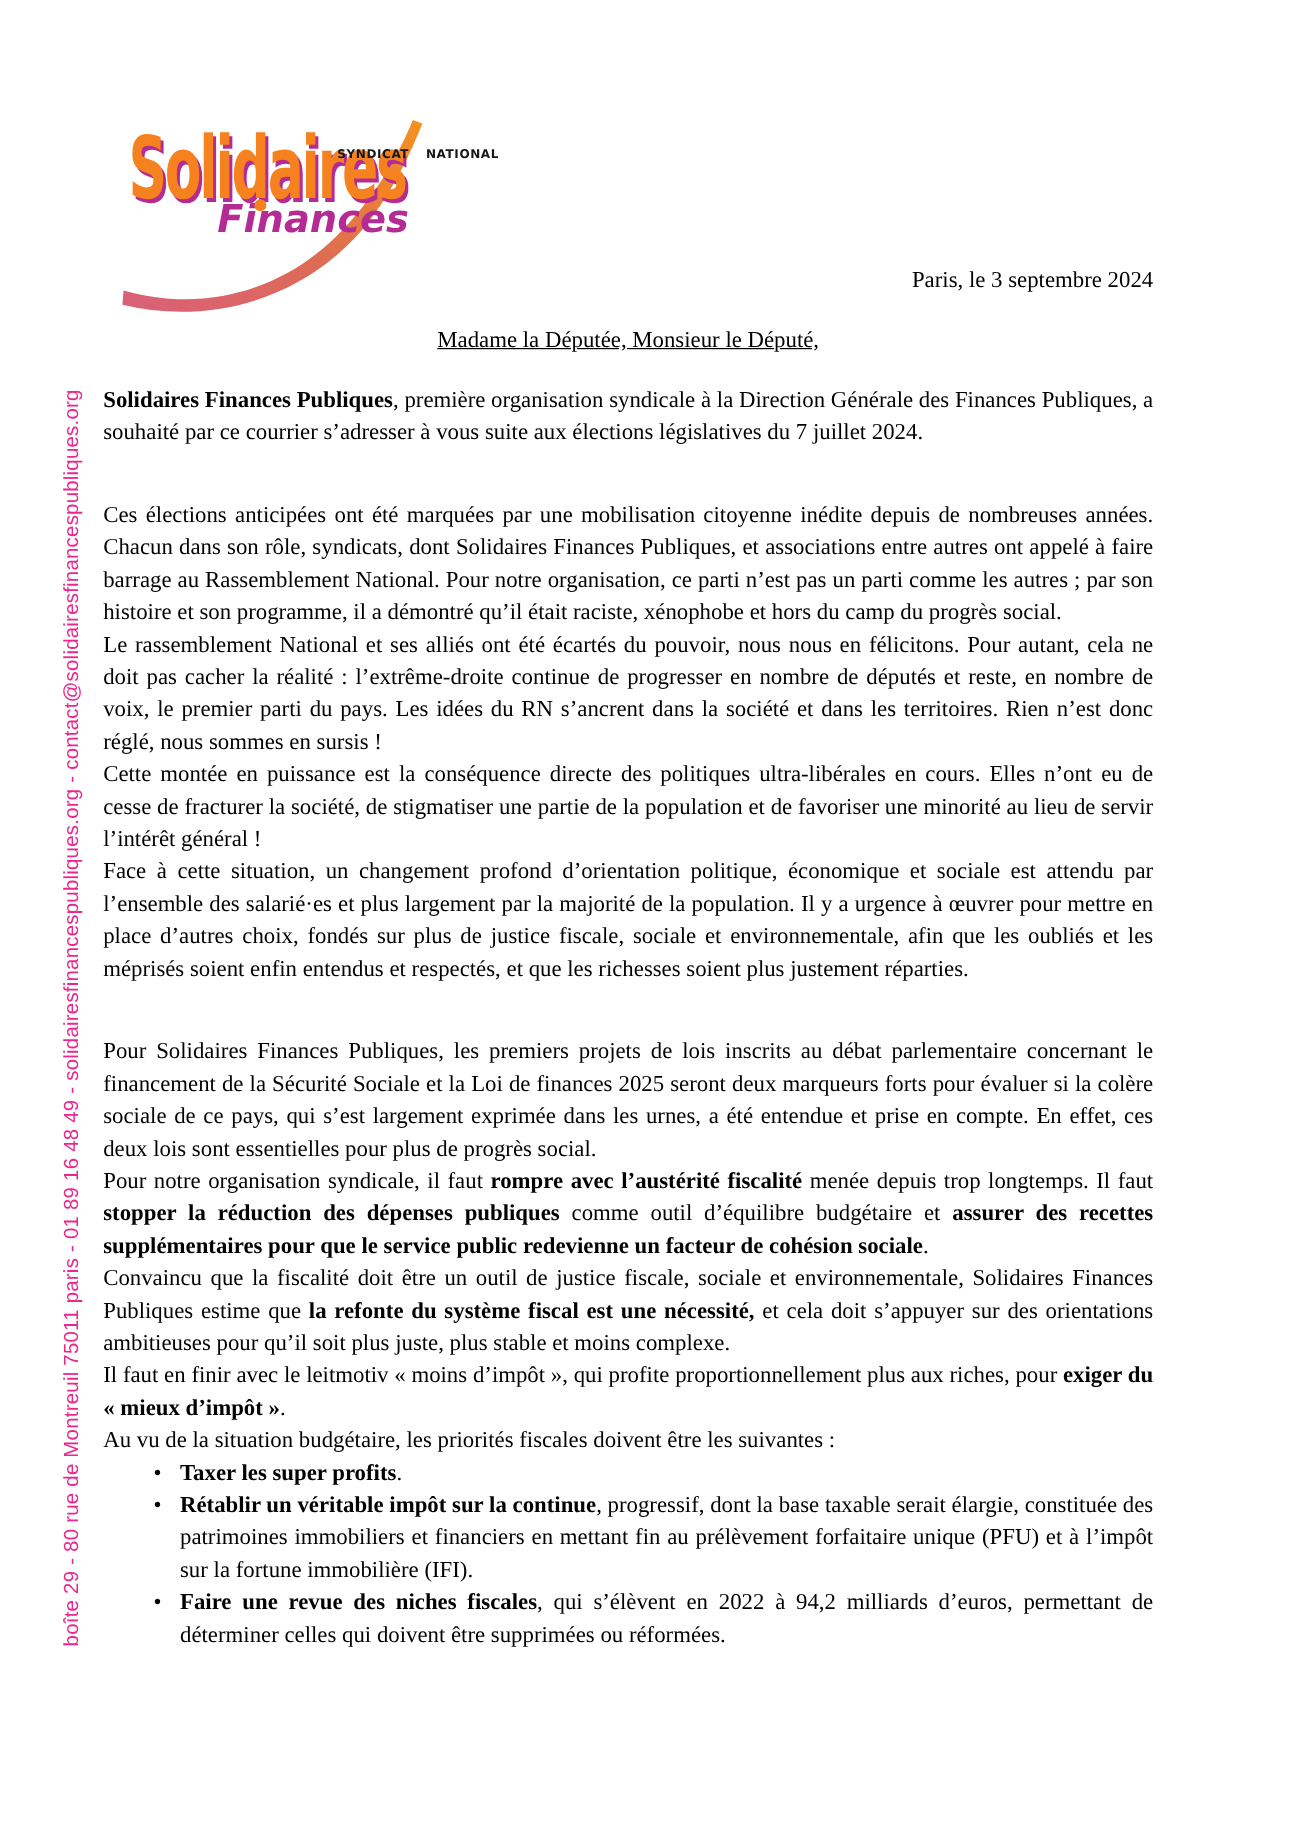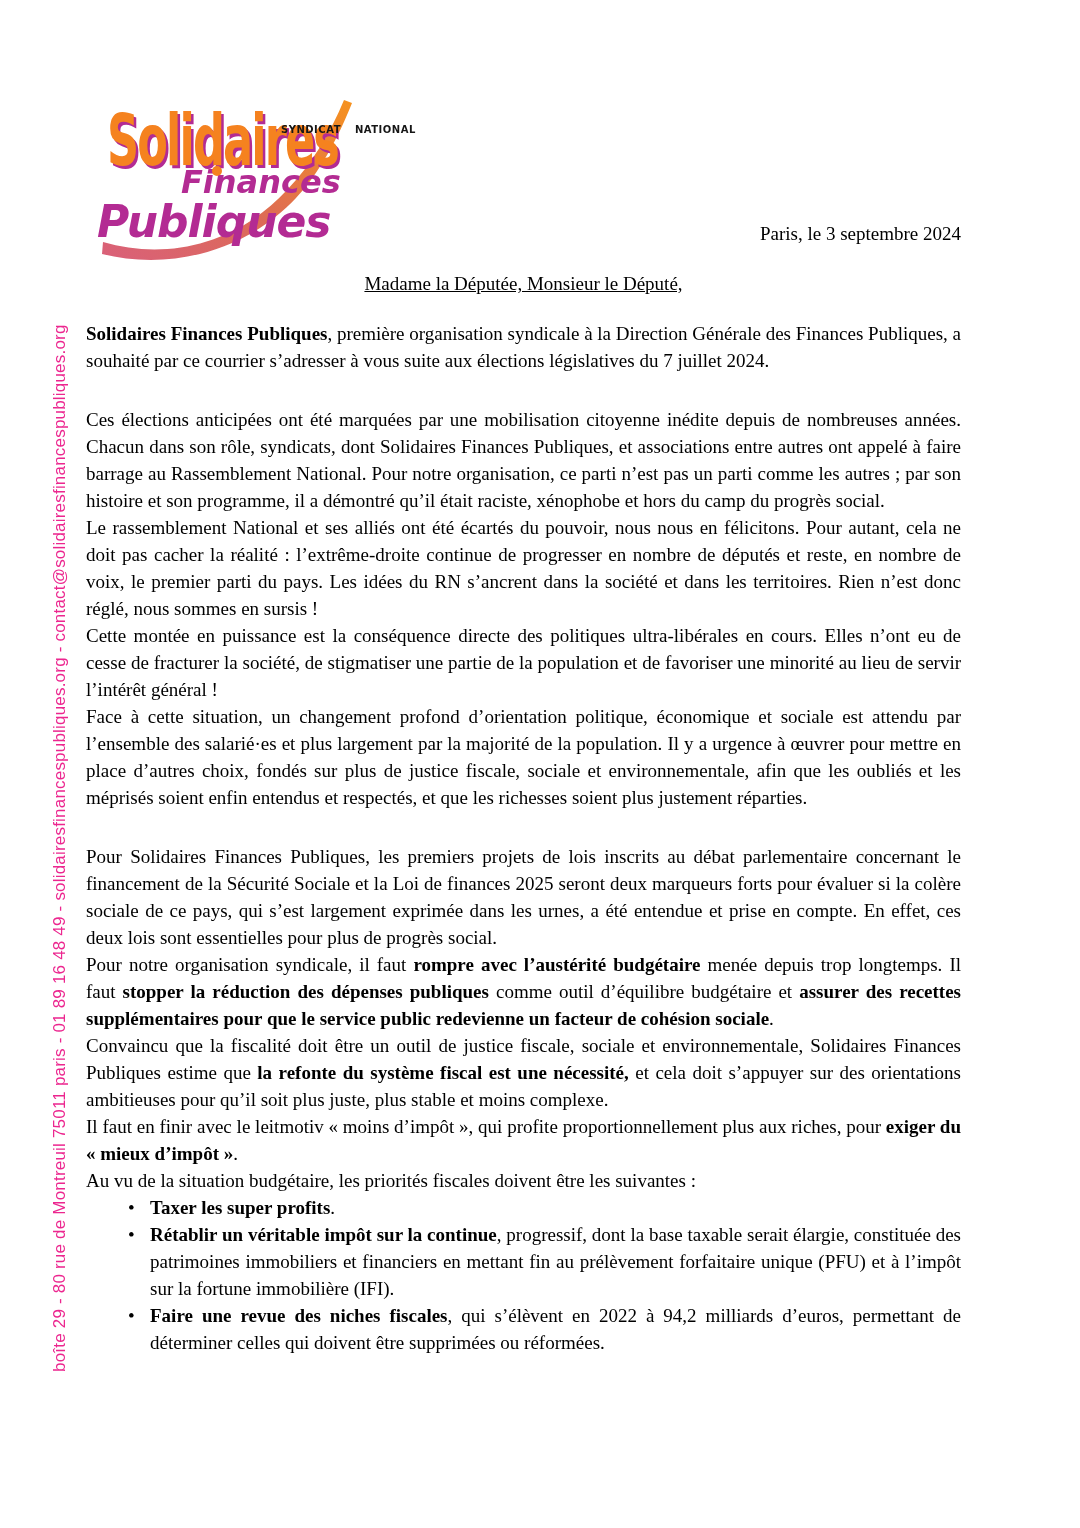--- a/index.html
+++ b/index.html
@@ -111,21 +111,21 @@
     font-size:19px;
     line-height:27px;
   }
   .date{ margin-top:220px; text-align:right; }
   .salutation{ margin-top:23px; text-align:center;text-decoration:underline; }
   .paras{ margin-top:23px; }
   .paras p{
     margin:0;
     text-align:justify;
   }
-  .paras p.gap{ margin-top:32px; }
+  .paras p.gap{ margin-top:42px; }
   ul.bullets{
     margin:0; padding:0;
     list-style:none;
   }
   ul.bullets li{
     position:relative;
     padding-left:64px;
     text-align:justify;
   }
   ul.bullets li::before{
@@ -152,34 +152,33 @@
         </linearGradient>
       </defs>
       <path d="M 8,150 C 70,168 140,154 192,98 C 216,73 236,40 249,8 L 257,11 C 244,44 224,82 201,106 C 148,162 72,178 7,162 Z" fill="url(#swg)"></path>
     </svg>
     <div class="syndnat">
       <span>SYNDICAT</span><span>NATIONAL</span>
     </div>
     <div class="solidaires">Solidaires</div>
     <div class="finances">Finances</div>
     <span class="idot"></span>
-    <div class="publiques">Publiques</div>
   </div>
 
   <div class="content">
     <div class="date">Paris, le 3 septembre 2024</div>
     <div class="salutation">Madame la Députée, Monsieur le Député,</div>
     <div class="paras">
         <p><b>Solidaires Finances Publiques</b><span>, première organisation syndicale à la Direction Générale des Finances Publiques, a souhaité par ce courrier s’adresser à vous suite aux élections législatives du 7 juillet 2024.</span></p>
         <p class="gap"><span>Ces élections anticipées ont été marquées par une mobilisation citoyenne inédite depuis de nombreuses années. Chacun dans son rôle, syndicats, dont Solidaires Finances Publiques, et associations entre autres ont appelé à faire barrage au Rassemblement National. Pour notre organisation, ce parti n’est pas un parti comme les autres&nbsp;; par son histoire et son programme, il a démontré qu’il était raciste, xénophobe et hors du camp du progrès social.</span></p>
         <p><span>Le rassemblement National et ses alliés ont été écartés du pouvoir, nous nous en félicitons. Pour autant, cela ne doit pas cacher la réalité&nbsp;: l’extrême-droite continue de progresser en nombre de députés et reste, en nombre de voix, le premier parti du pays. Les idées du RN s’ancrent dans la société et dans les territoires. Rien n’est donc réglé, nous sommes en sursis&nbsp;!</span></p>
         <p><span>Cette montée en puissance est la conséquence directe des politiques ultra-libérales en cours. Elles n’ont eu de cesse de fracturer la société, de stigmatiser une partie de la population et de favoriser une minorité au lieu de servir l’intérêt général&nbsp;!</span></p>
         <p><span>Face à cette situation, un changement profond d’orientation politique, économique et sociale est attendu par l’ensemble des salarié·es et plus largement par la majorité de la population. Il y a urgence à œuvrer pour mettre en place d’autres choix, fondés sur plus de justice fiscale, sociale et environnementale, afin que les oubliés et les méprisés soient enfin entendus et respectés, et que les richesses soient plus justement réparties.</span></p>
         <p class="gap"><span>Pour Solidaires Finances Publiques, les premiers projets de lois inscrits au débat parlementaire concernant le financement de la Sécurité Sociale et la Loi de finances 2025 seront deux marqueurs forts pour évaluer si la colère sociale de ce pays, qui s’est largement exprimée dans les urnes, a été entendue et prise en compte. En effet, ces deux lois sont essentielles pour plus de progrès social.</span></p>
-        <p><span>Pour notre organisation syndicale, il faut </span><b>rompre avec l’austérité budgétaire</b><span> menée depuis trop longtemps. Il faut </span><b>stopper la réduction des dépenses publiques</b><span> comme outil d’équilibre budgétaire et </span><b>assurer des recettes supplémentaires pour que le service public redevienne un facteur de cohésion sociale</b><span>.</span></p>
+        <p><span>Pour notre organisation syndicale, il faut </span><b>rompre avec l’austérité fiscalité</b><span> menée depuis trop longtemps. Il faut </span><b>stopper la réduction des dépenses publiques</b><span> comme outil d’équilibre budgétaire et </span><b>assurer des recettes supplémentaires pour que le service public redevienne un facteur de cohésion sociale</b><span>.</span></p>
         <p><span>Convaincu que la fiscalité doit être un outil de justice fiscale, sociale et environnementale, Solidaires Finances Publiques estime que </span><b>la refonte du système fiscal est une nécessité,</b><span> et cela doit s’appuyer sur des orientations ambitieuses pour qu’il soit plus juste, plus stable et moins complexe.</span></p>
         <p><span>Il faut en finir avec le leitmotiv «&nbsp;moins d’impôt&nbsp;», qui profite proportionnellement plus aux riches, pour </span><b>exiger du «&nbsp;mieux d’impôt&nbsp;»</b><span>.</span></p>
         <p><span>Au vu de la situation budgétaire, les priorités fiscales doivent être les suivantes&nbsp;:</span></p>
       </div>
     <ul class="bullets">
         <li><b>Taxer les super profits</b><span>.</span></li>
         <li><b>Rétablir un véritable impôt sur la continue</b><span>, progressif, dont la base taxable serait élargie, constituée des patrimoines immobiliers et financiers en mettant fin au prélèvement forfaitaire unique (PFU) et à l’impôt sur la fortune immobilière (IFI).</span></li>
         <li><b>Faire une revue des niches fiscales</b><span>, qui s’élèvent en 2022 à 94,2 milliards d’euros, permettant de déterminer celles qui doivent être supprimées ou réformées.</span></li>
       </ul>
   </div>

